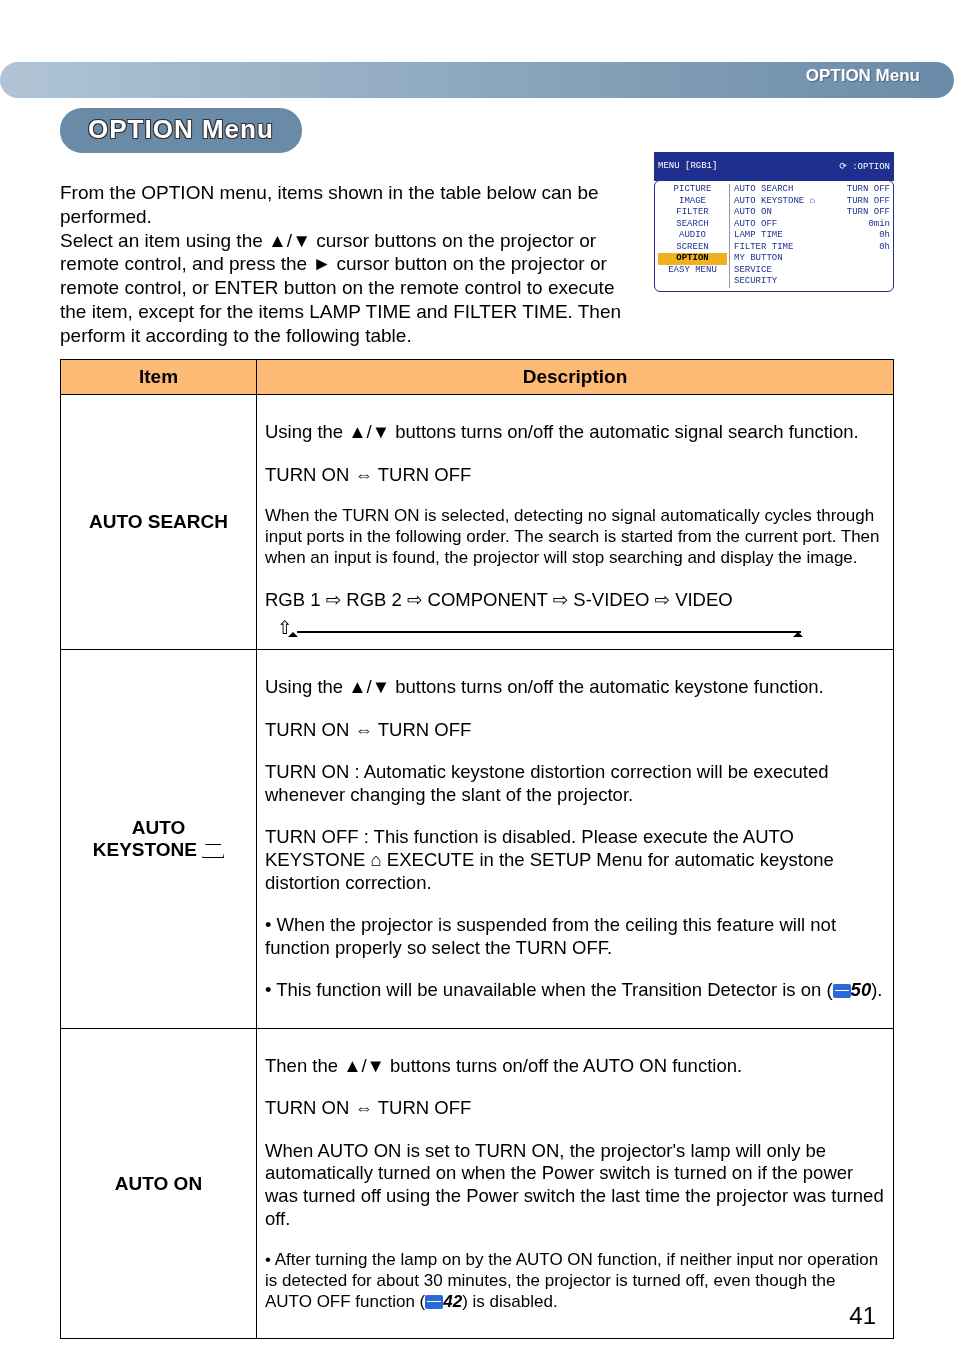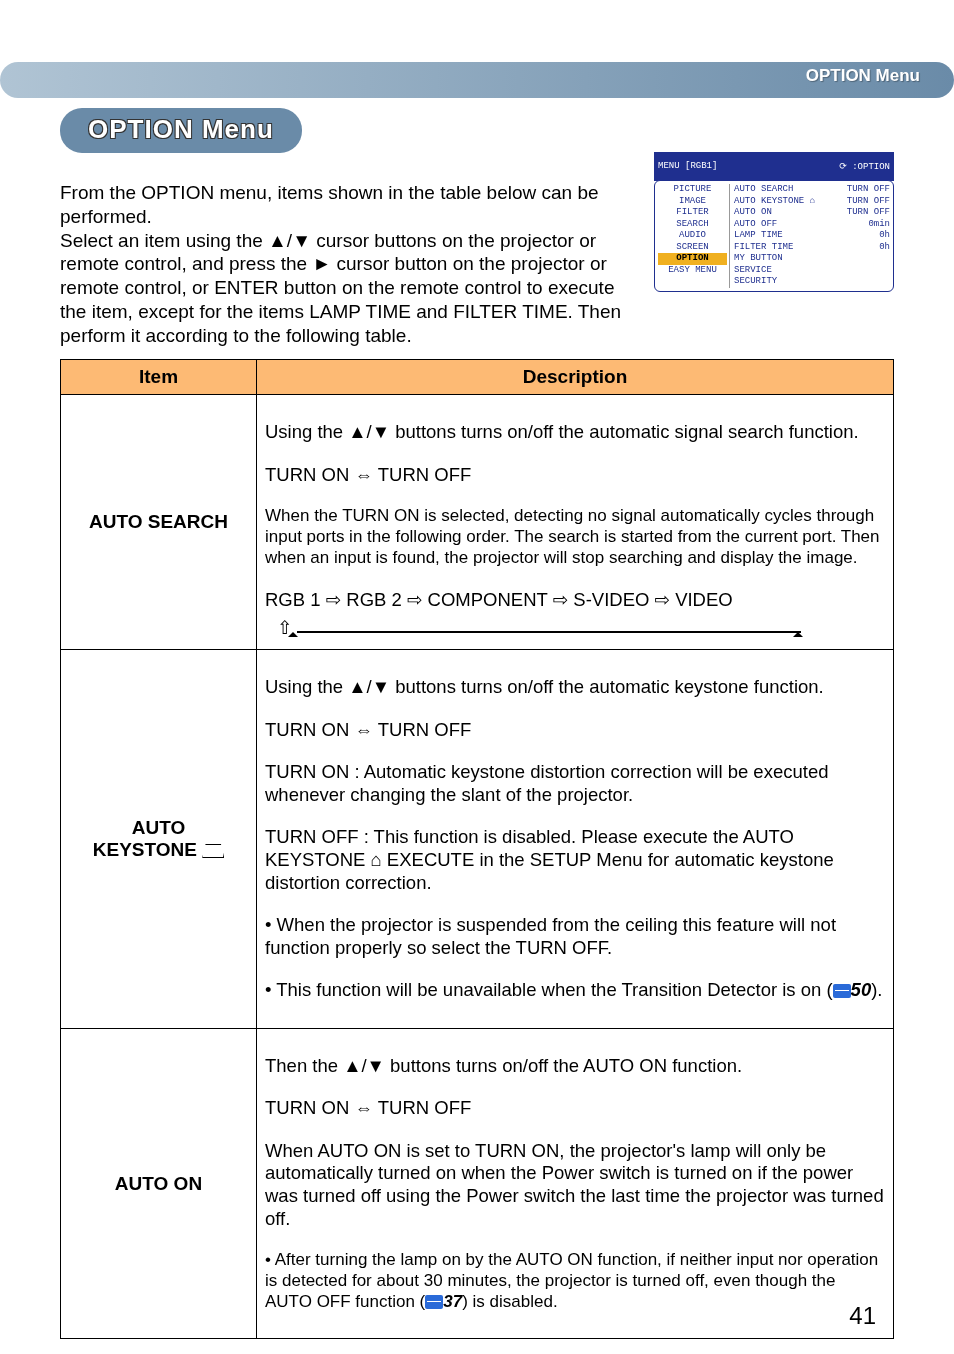--- a/index.html
+++ b/index.html
@@ -269,21 +269,21 @@
           </p>
         </td>
       </tr>
       <tr>
         <td class="item">AUTO ON</td>
         <td class="desc">
           <p>Then the ▲/▼ buttons turns on/off the AUTO ON function.</p>
           <p class="indent">TURN ON ⇔ TURN OFF</p>
           <p>When AUTO ON is set to TURN ON, the projector's lamp will only be automatically turned on when the Power switch is turned on if the power was turned off using the Power switch the last time the projector was turned off.</p>
           <p class="small">
-            <span>• After turning the lamp on by the AUTO ON function, if neither input nor operation is detected for about 30 minutes, the projector is turned off, even though the AUTO OFF function (</span><span class="bookicon"></span><span class="pageref">37</span><span>) is disabled.</span>
+            <span>• After turning the lamp on by the AUTO ON function, if neither input nor operation is detected for about 30 minutes, the projector is turned off, even though the AUTO OFF function (</span><span class="bookicon"></span><span class="pageref">42</span><span>) is disabled.</span>
           </p>
         </td>
       </tr>
     </tbody>
   </table>
 
   <p class="continued">(continued on next page)</p>
 </div>
 
 <div class="pagenum">41</div>

